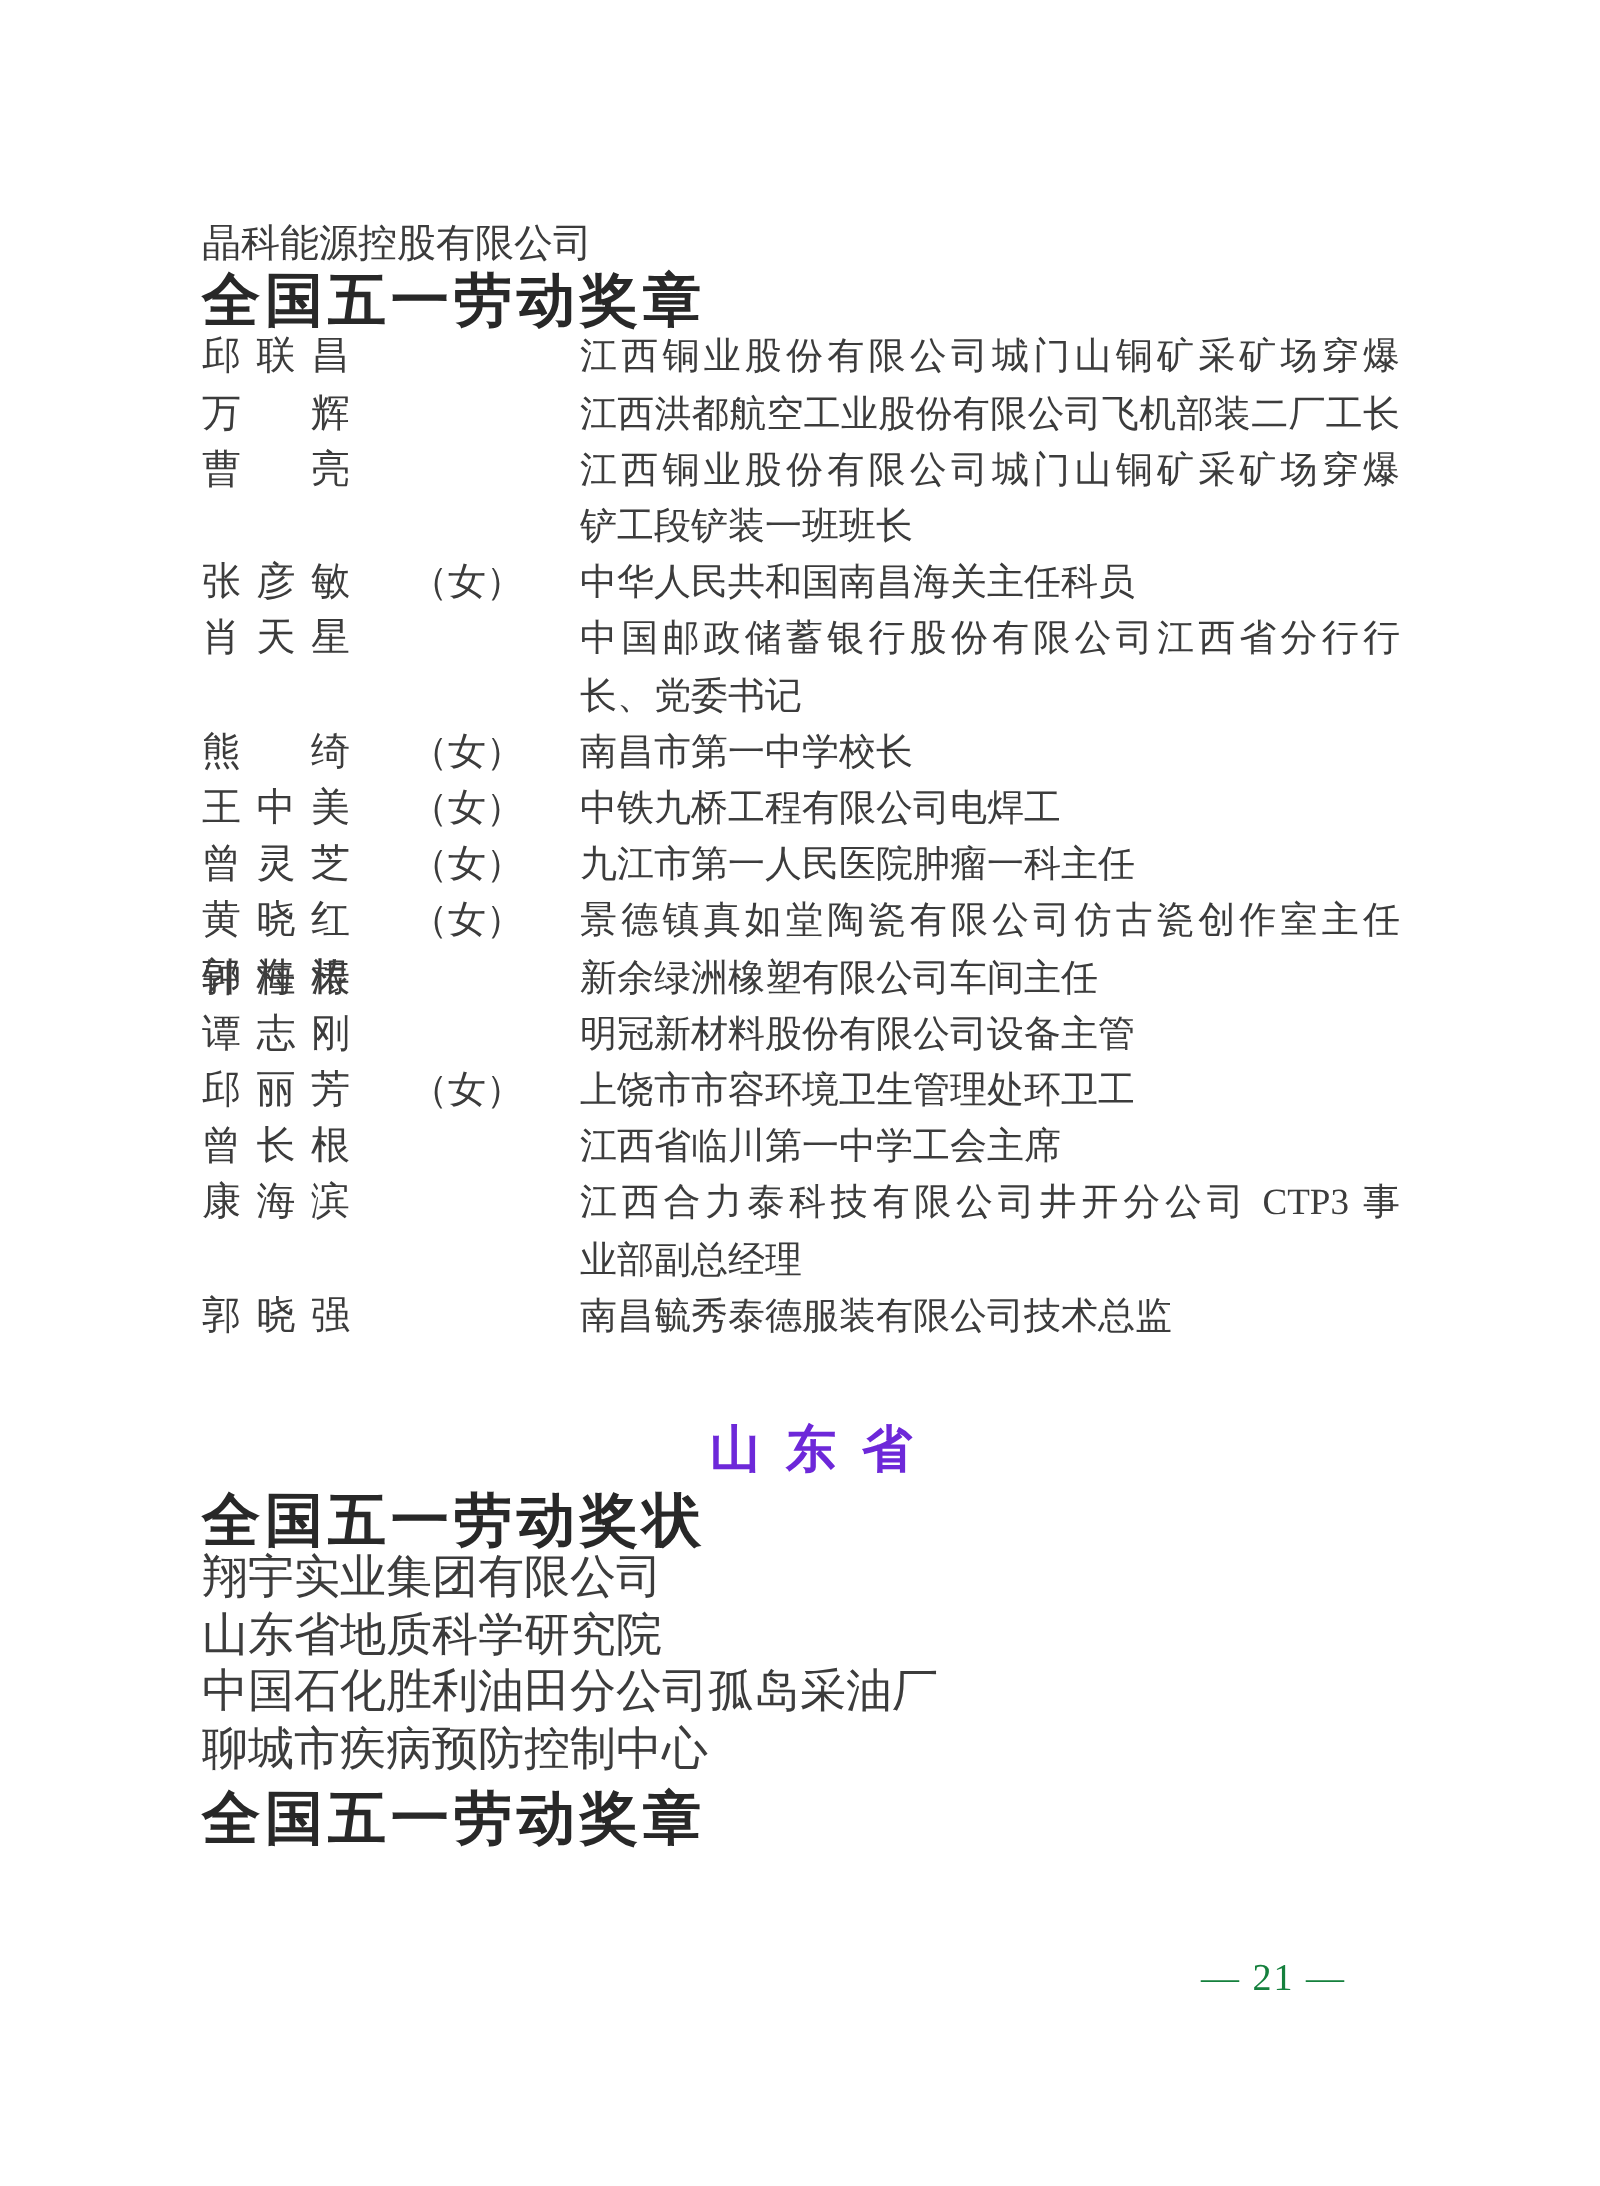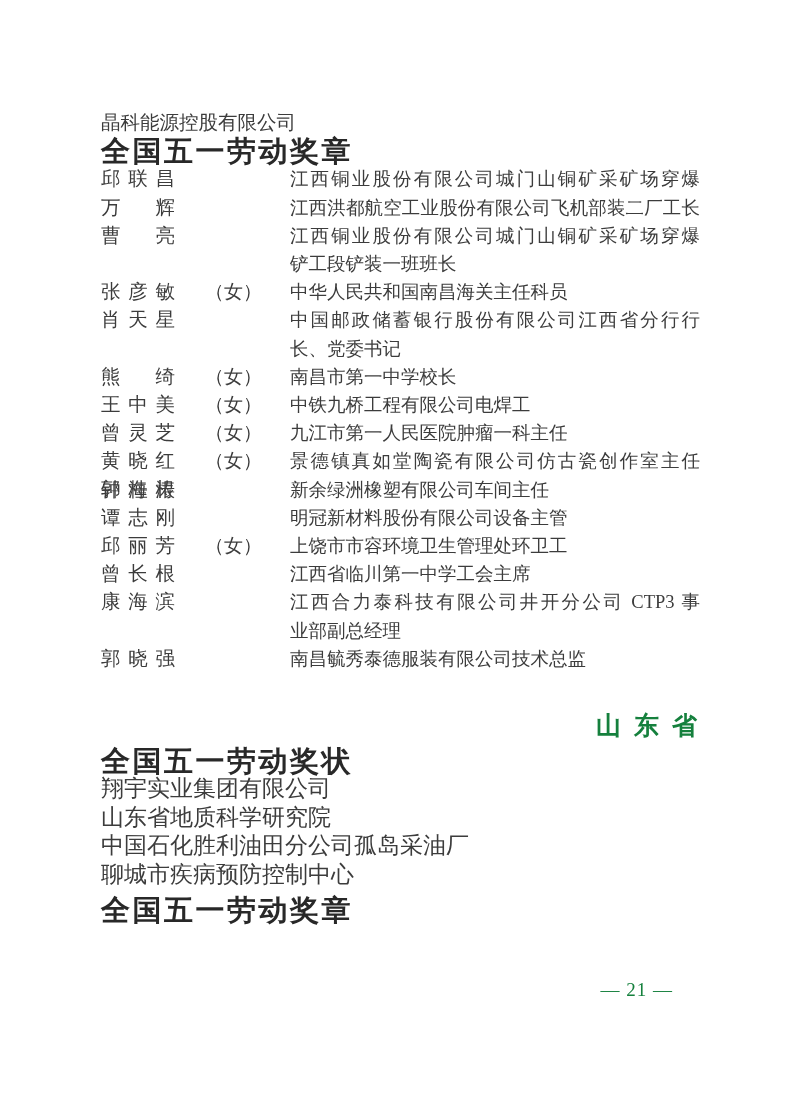--- a/index.html
+++ b/index.html
@@ -44,23 +44,23 @@
     font-size:19px; line-height:28.2px;
   }
   .company { margin-left:189px; width:410px; font-size:18.5px; }
   .cline { line-height:28.2px; }
   .cline.fill { text-align:justify; text-align-last:justify; text-justify:inter-character; }
 
   .province-heading {
     margin:36px 0 0 0;
     font-size:25px; font-weight:700;
     line-height:34px; height:34px;
-    text-align:right;
+    text-align:center;
     letter-spacing:0.52em; text-indent:0.52em;
-    color:#15803d;
+    color:#6d28d9;
     font-family:"Liberation Serif","DejaVu Serif",serif;
   }
 
   .certlist { }
   .certline { font-size:23px; line-height:28.6px; height:28.6px; white-space:nowrap; }
 
   .pagenum {
     position:absolute; top:979px; right:127px;
     font-size:19px; letter-spacing:1px;
     color:#15803d;

